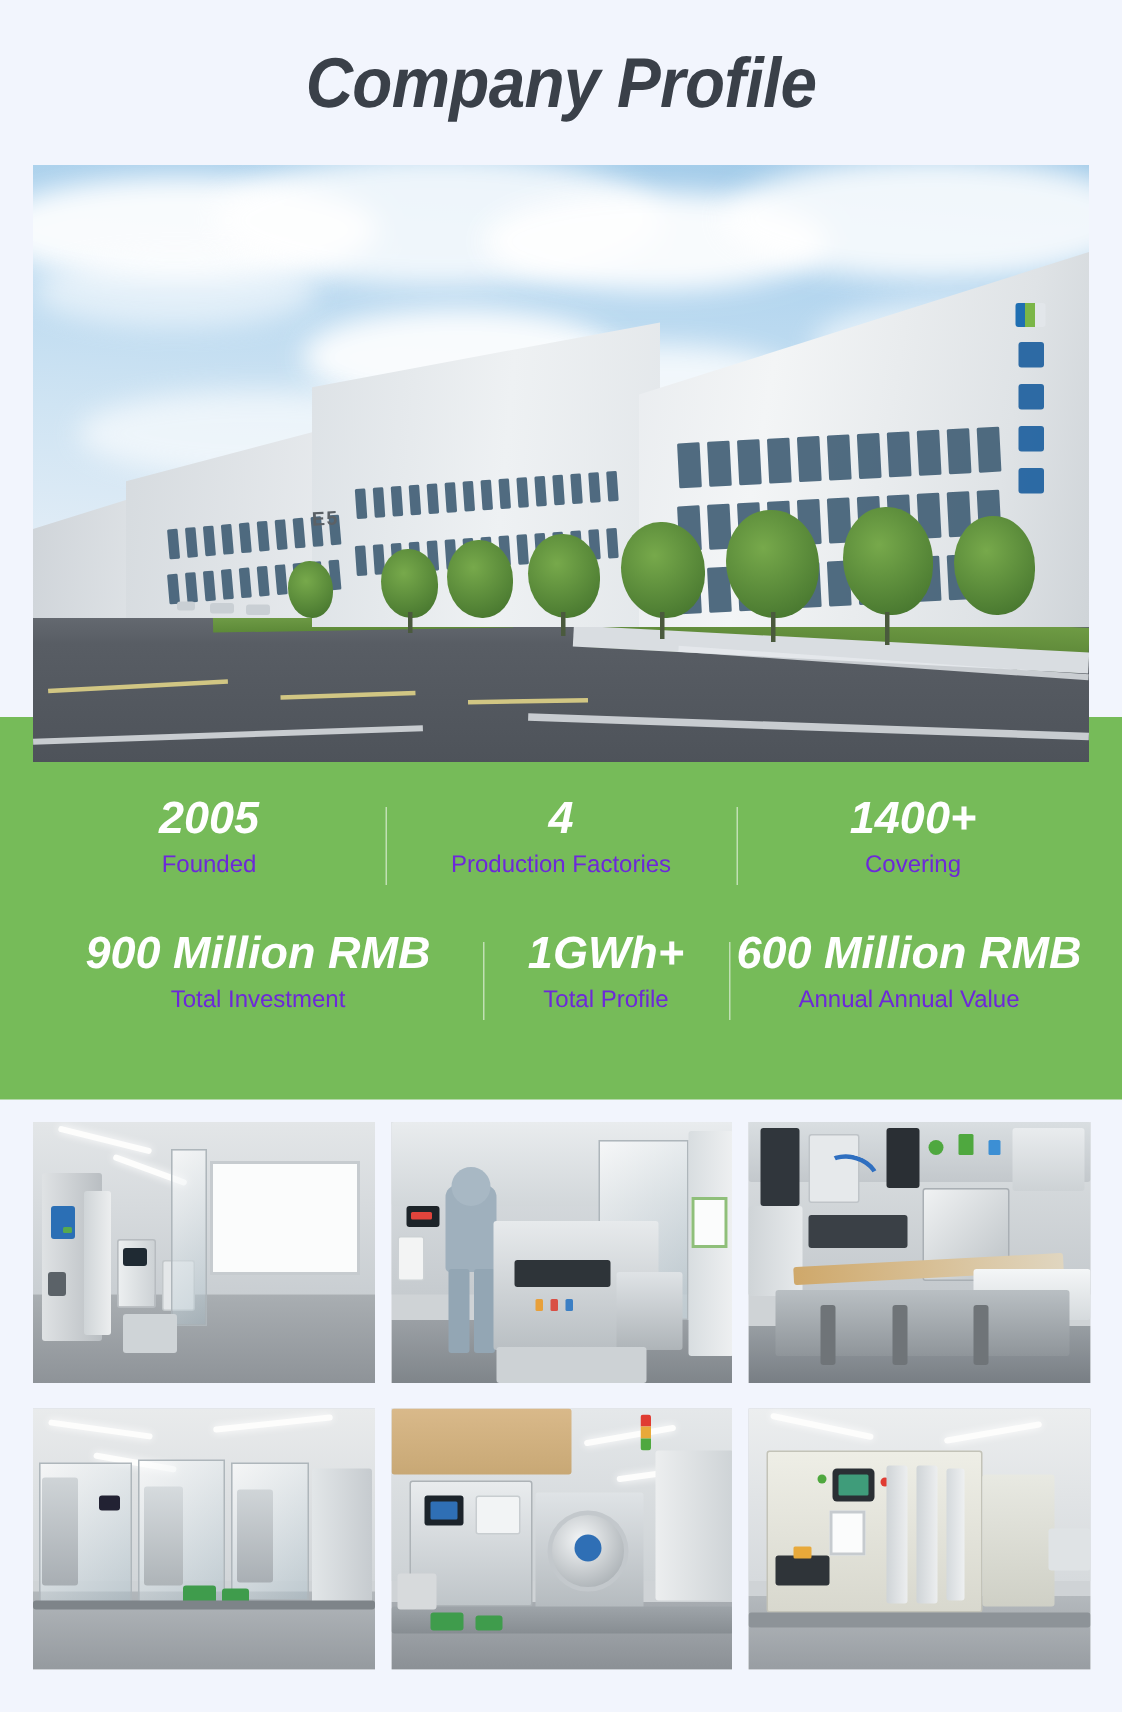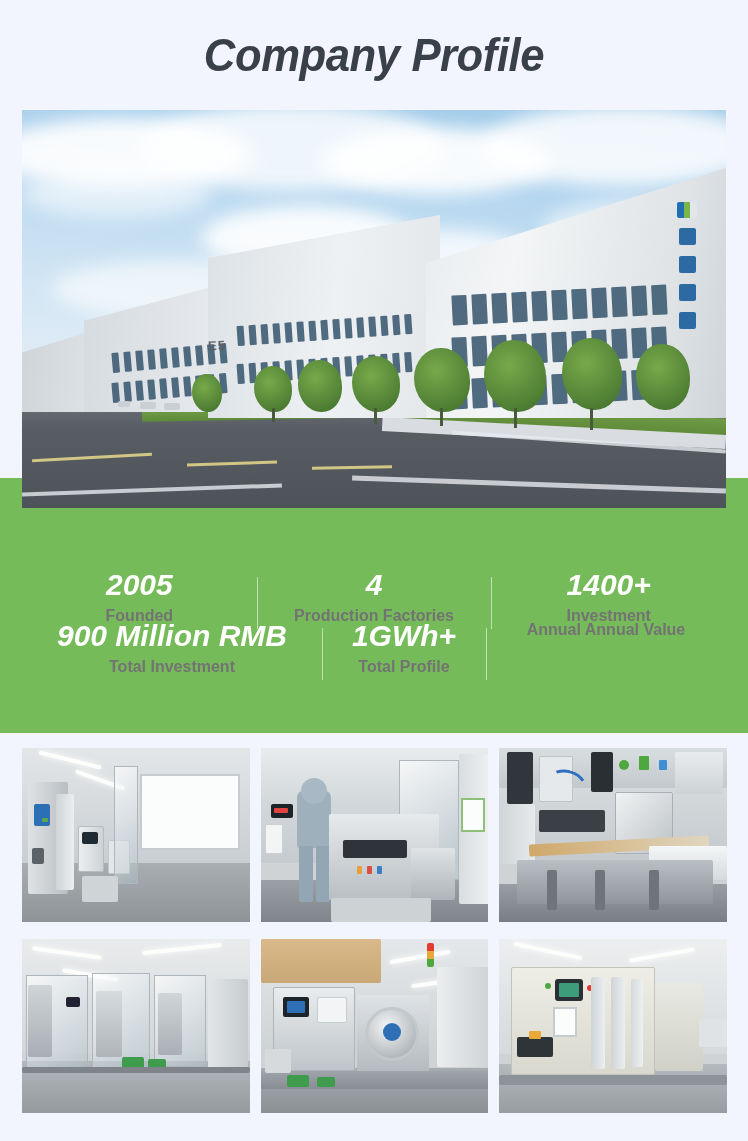--- a/index.html
+++ b/index.html
@@ -129,42 +129,42 @@
   .t4{ left:392px; top:238px; width:56px; height:64px;}
   .t5{ left:462px; top:230px; width:62px; height:72px;}
   .t6{ left:540px; top:228px; width:60px; height:72px;}
   .t7{ left:614px; top:234px; width:54px; height:66px;}
   .t8{ left:170px; top:264px; width:30px; height:38px;}
   .trunk{ position:absolute; width:3px; background:#4a5a3d; }
   .car{ position:absolute; width:16px; height:7px; border-radius:2px; background:#c9cfd4; }
 
   
   .stats1{
-    position:absolute; left:22px; top:553px; width:704px; height:72px;
-    display:flex; align-items:flex-end;
+    position:absolute; left:22px; top:530px; width:704px; height:72px;
+    display:flex; align-items:flex-start;
   }
   .stats2{
     position:absolute; left:22px; top:620px; width:704px; height:80px;
     display:flex; align-items:flex-start;
   }
   .stat{
     flex:1 1 0; position:relative; text-align:center;
     display:flex; flex-direction:column; align-items:center; gap:5px;
   }
   .stat + .stat::before{
     content:""; position:absolute; left:0; top:8px;
     width:1px; height:52px; background:rgba(255,255,255,.55);
   }
   .stat-num{
     color:#ffffff; font-weight:bold; font-style:italic;
     font-size:30px; line-height:1.05; white-space:nowrap;
   }
   .stat-num sup{ font-size:15px; vertical-align:super; }
   .stat-label{
-    color:#737373; font-size:16px; line-height:1.2; white-space:nowrap;font-weight:bold;
+    color:#6d28d9; font-size:16px; line-height:1.2; white-space:nowrap;
   }
   .stats2 .stat-num{ font-size:30px; }
   .stats2 .stat-label{ font-size:16px; }
   .stats2 .stat:nth-child(1){ flex:0 0 300px; }
   .stats2 .stat:nth-child(2){ flex:0 0 164px; }
   .stats2 .stat:nth-child(3){ flex:0 0 240px; }
 
   
   .grid{
     position:absolute; left:22px; top:748px; width:705px;
@@ -359,34 +359,35 @@
     <div class="stat">
       <div class="stat-num">2005</div>
       <div class="stat-label">Founded</div>
     </div>
     <div class="stat">
       <div class="stat-num">4</div>
       <div class="stat-label">Production Factories</div>
     </div>
     <div class="stat">
       <div class="stat-num">1400+</div>
-      <div class="stat-label">Investment</div>
+      <div class="stat-label">Covering</div>
     </div>
   </div>
 
   <div class="stats2">
     <div class="stat">
       <div class="stat-num">900 Million RMB</div>
       <div class="stat-label">Total Investment</div>
     </div>
     <div class="stat">
       <div class="stat-num">1GWh+</div>
       <div class="stat-label">Total Profile</div>
     </div>
     <div class="stat">
+      <div class="stat-num">600 Million RMB</div>
       <div class="stat-label">Annual Annual Value</div>
     </div>
   </div>
 
   <div class="grid">
 
     <div class="cell">
       <div class="room">
         <div class="wall" style="background:linear-gradient(180deg,#e3e6e8,#c9ced2);"></div>
         <div class="floor" style="background:linear-gradient(180deg,#a9aeb2,#8e9398);"></div>

